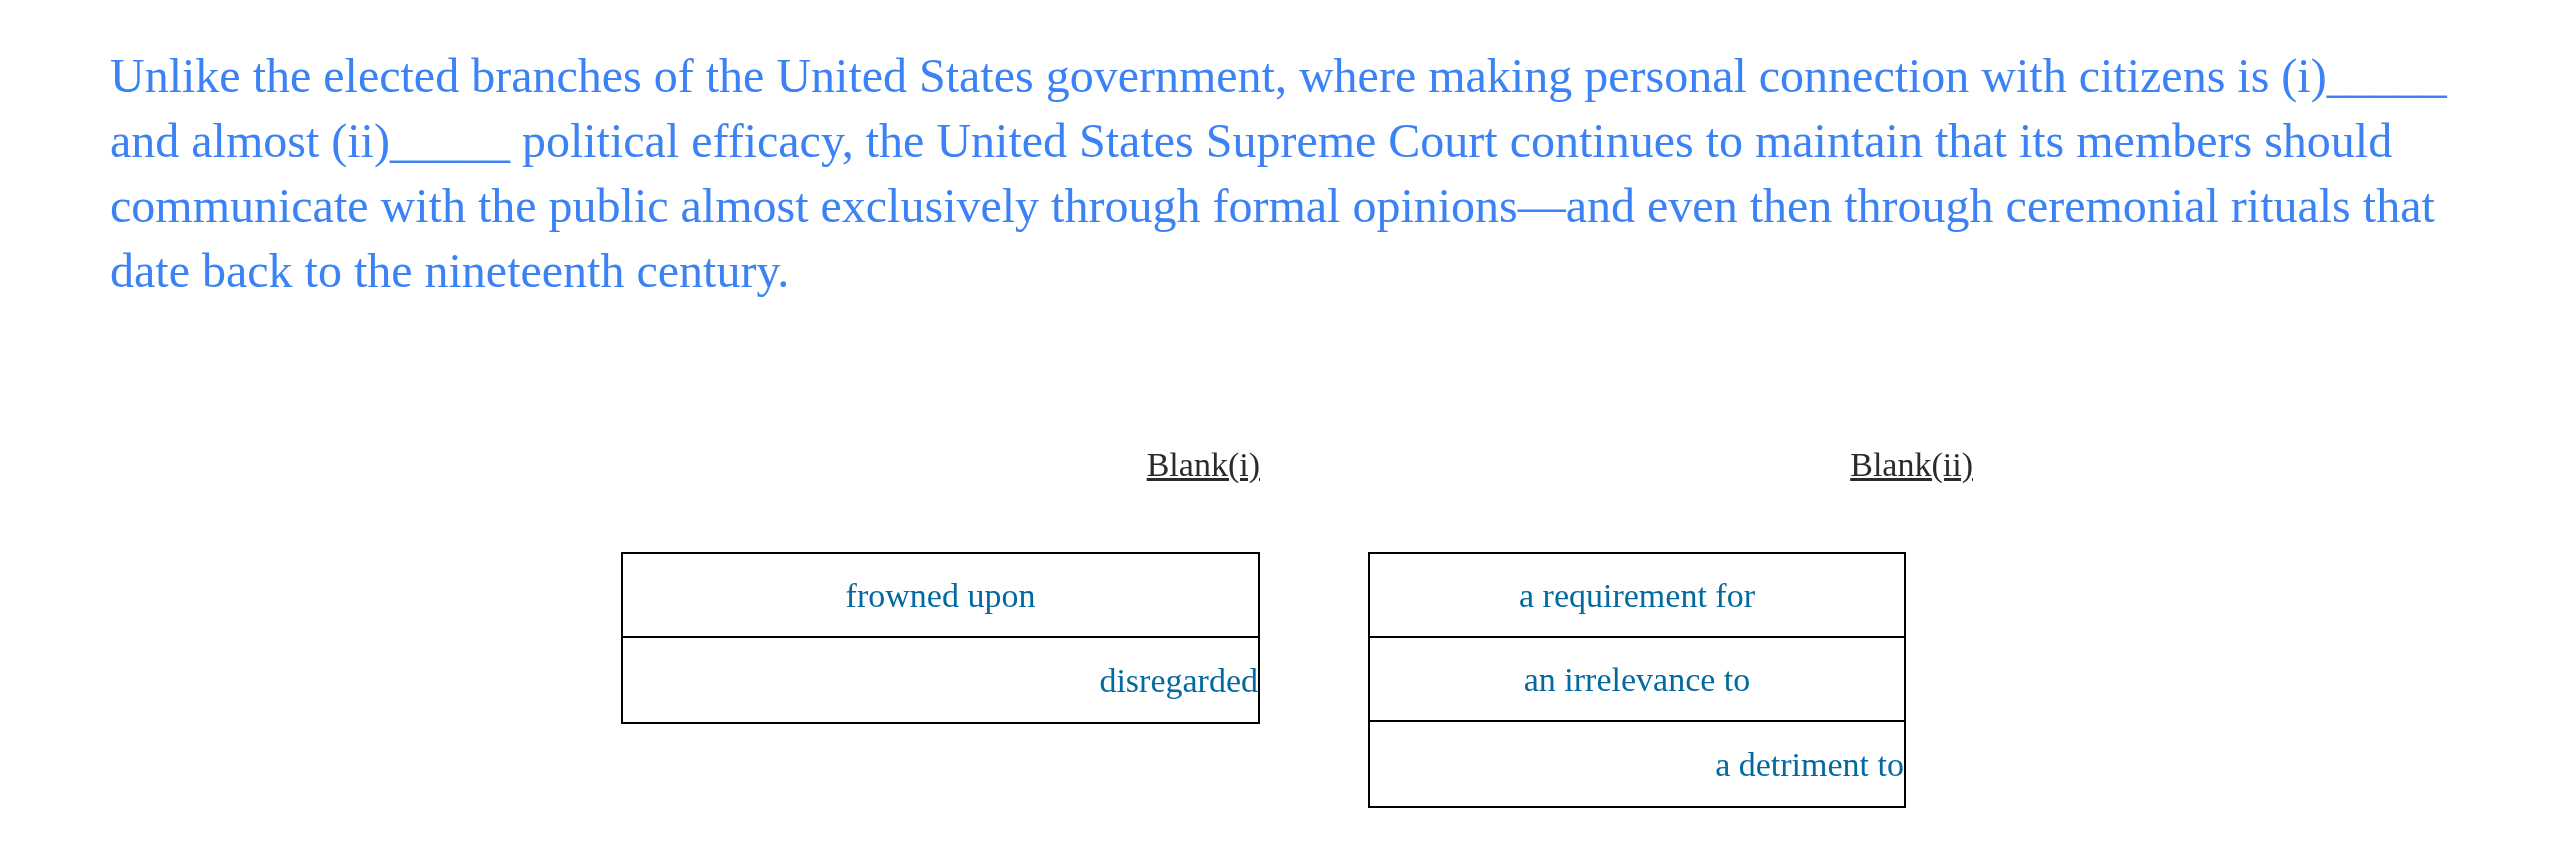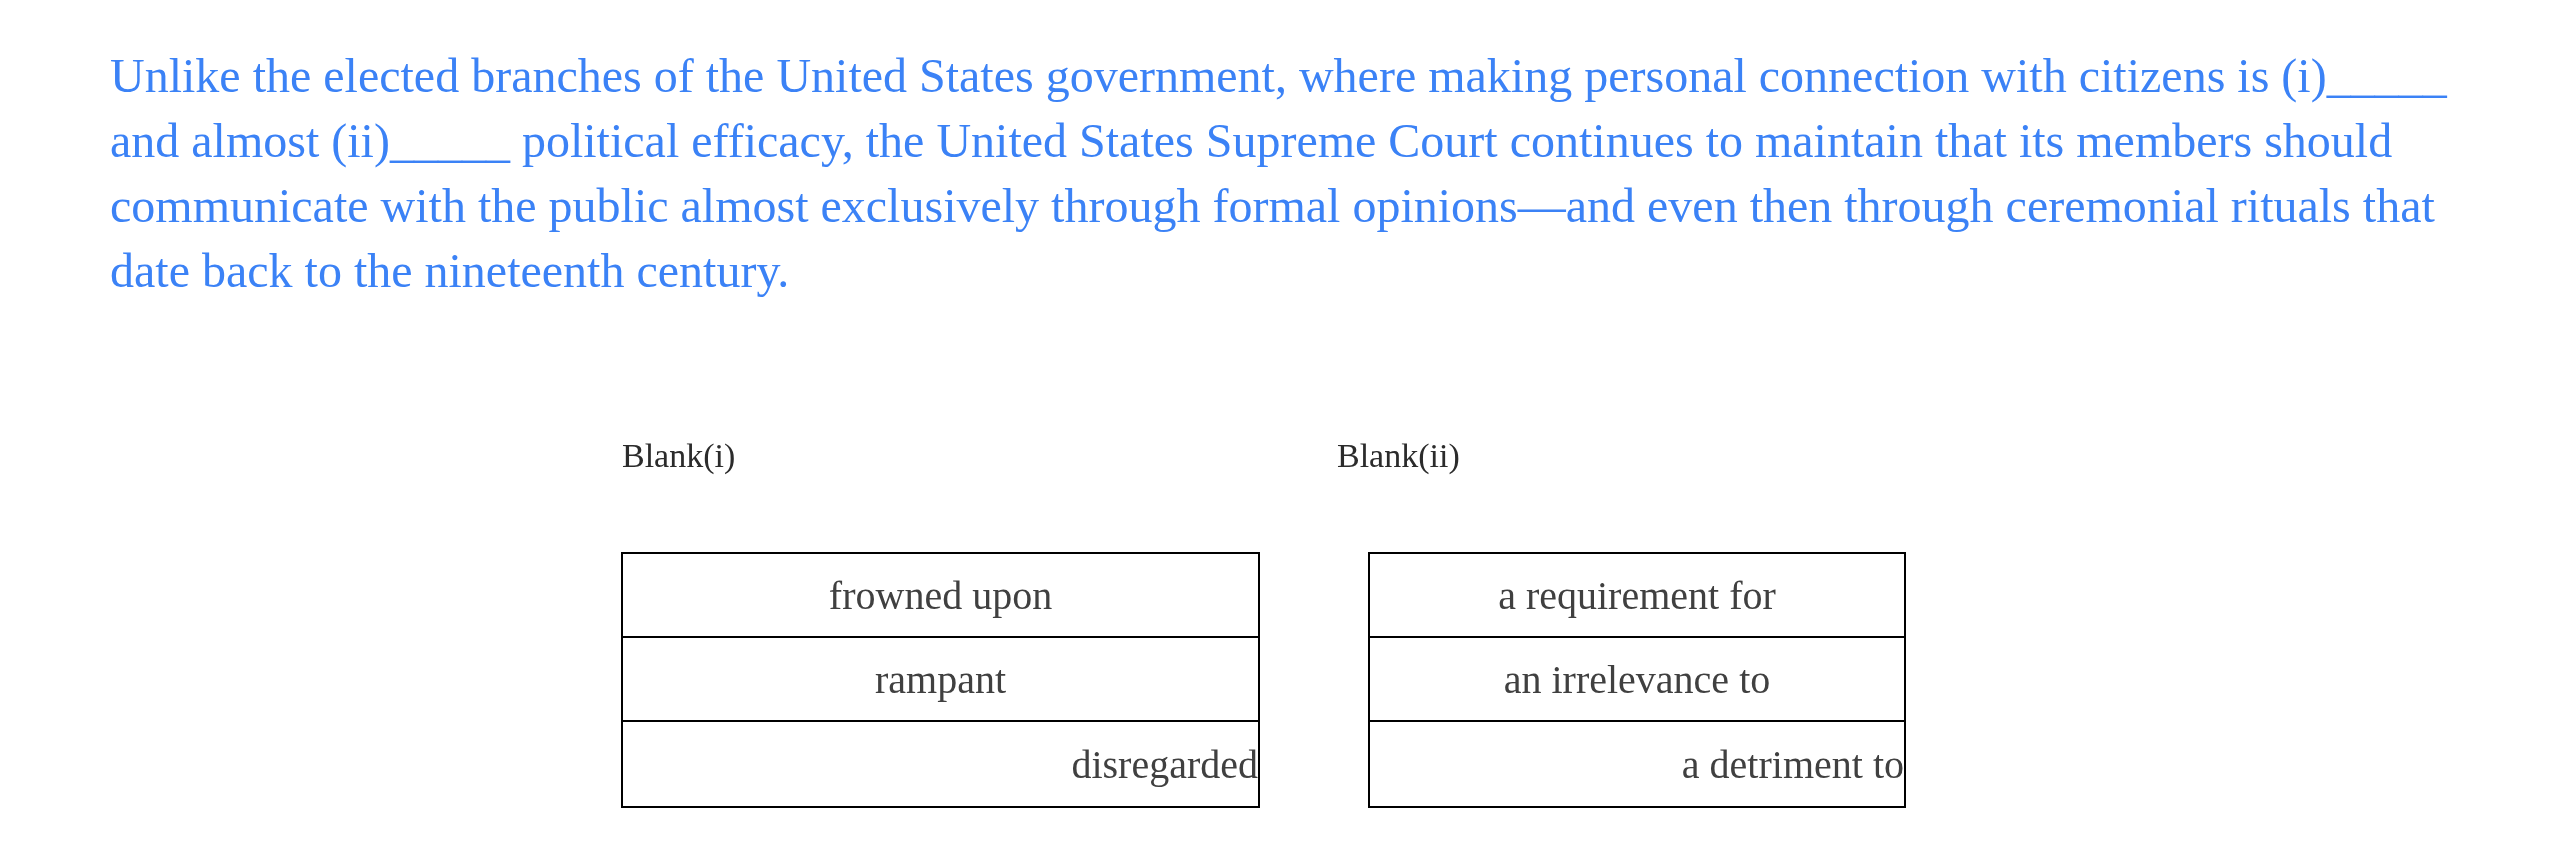--- a/index.html
+++ b/index.html
@@ -30,22 +30,23 @@
     text-align: left;
     white-space: pre-wrap;
   }
 
   
   .col-header {
     position: absolute;
     font-size: 34px;
     line-height: 39px;
     color: #2b2b2b;
-    text-align: left;
-    top: 436px;
+    text-align: right;
+    top: 445px;
+    text-decoration: underline;
   }
   #header-blank-i {
     left: 622px;
     width: 638px;
   }
   #header-blank-ii {
     left: 1337px;
     width: 636px;
   }
 
@@ -73,42 +74,39 @@
     border-bottom: 2.5px solid #000000;
     display: flex;
     align-items: center;
     justify-content: center;
   }
   .option-row:last-child {
     border-bottom: none;
     justify-content: flex-end;
   }
   .option-label {
-    font-size: 40px;
+    font-size: 34px;
     line-height: 39px;
-    color: #404040;
+    color: #0369a1;
     text-align: center;
     display: block;
   }
 </style>
 </head>
 <body>
 
 <div id="passage">Unlike the elected branches of the United States government, where making personal connection with citizens is (i)_____ and almost (ii)_____ political efficacy, the United States Supreme Court continues to maintain that its members should communicate with the public almost exclusively through formal opinions—and even then through ceremonial rituals that date back to the nineteenth century.</div>
 
 <div class="col-header" id="header-blank-i">Blank(i)</div>
 
 <div class="col-header" id="header-blank-ii">Blank(ii)</div>
 
 <div class="option-table" id="table-blank-i">
   <div class="option-row">
     <span class="option-label">frowned upon</span>
-  </div>
-  <div class="option-row">
-    <span class="option-label">rampant</span>
   </div>
   <div class="option-row">
     <span class="option-label">disregarded</span>
   </div>
 </div>
 
 <div class="option-table" id="table-blank-ii">
   <div class="option-row">
     <span class="option-label">a requirement for</span>
   </div>

